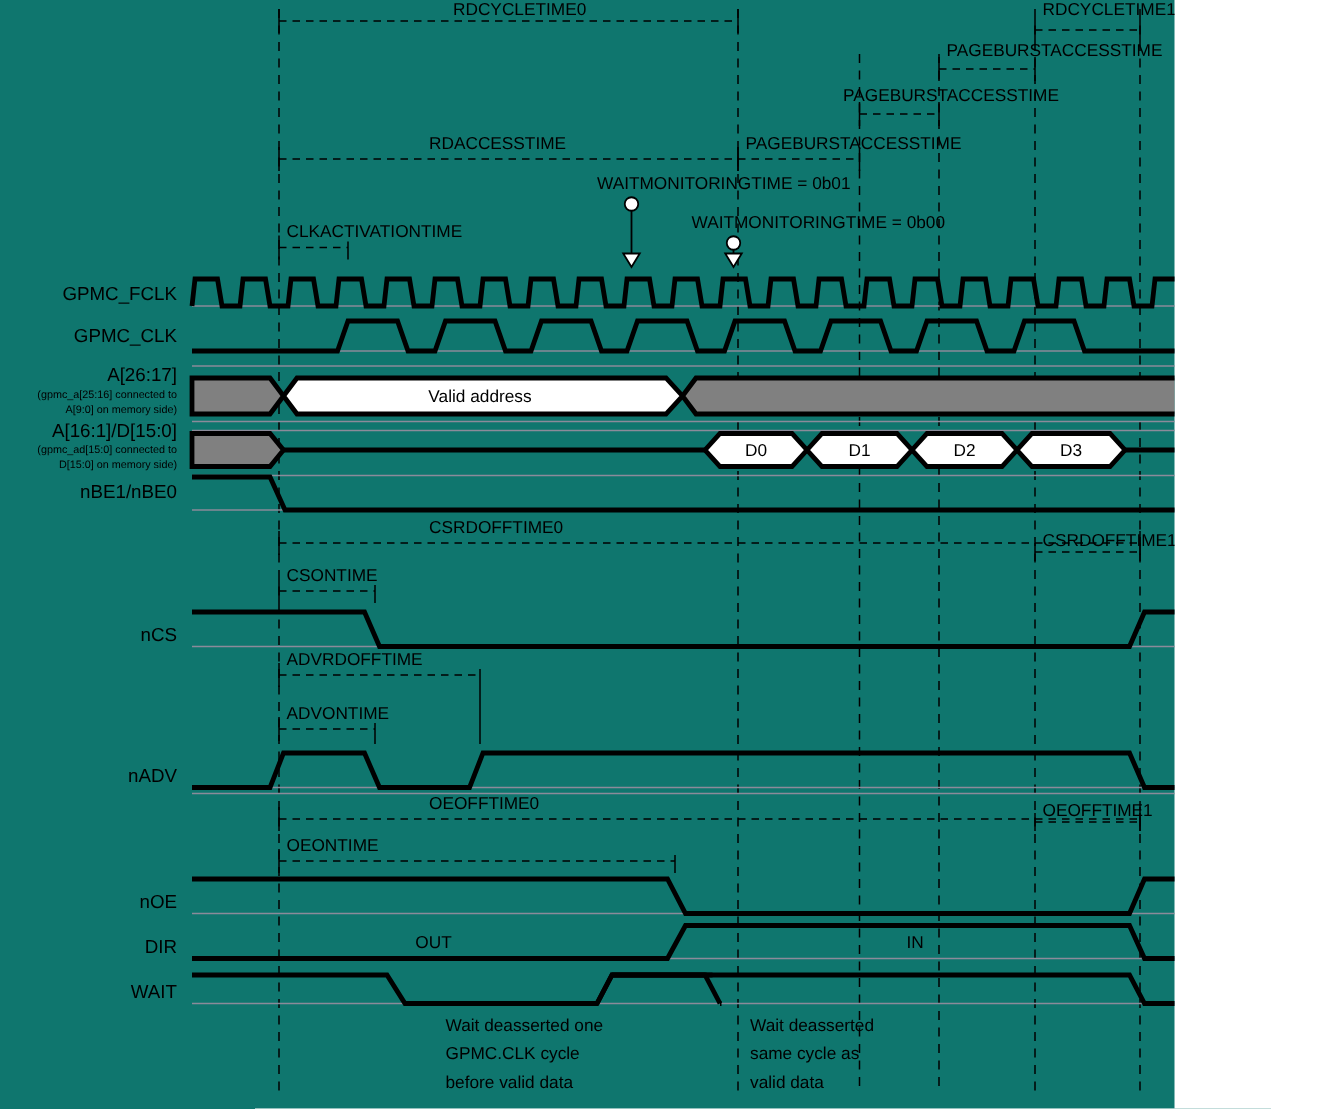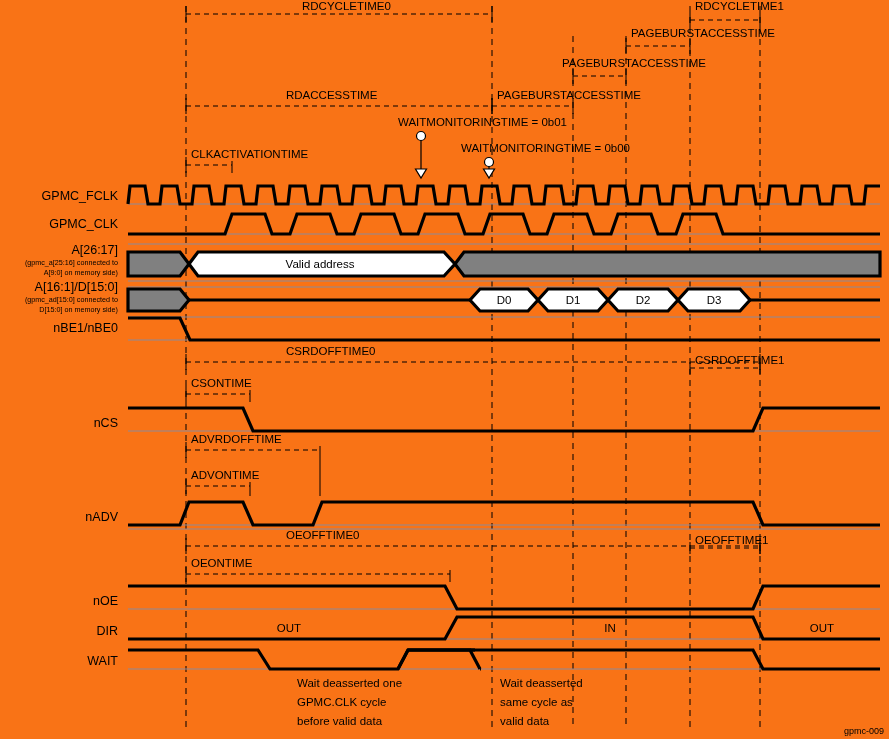--- a/index.html
+++ b/index.html
@@ -1,17 +1,17 @@
 <!DOCTYPE html>
 <html><head>
 <meta charset="utf-8">
 <style>
   html,body{margin:0;padding:0;background:#fff;}
   body{font-family:"Liberation Sans","DejaVu Sans",sans-serif;color:#000;}
-  #root{position:relative;width:889px;height:739px;overflow:hidden;background:#f97316;text-decoration:underline;}
+  #root{position:relative;width:783px;height:739px;overflow:hidden;background:#0f766e;text-decoration:underline;}
   svg{display:block;}
   .siglbl{font-size:12.5px;fill:#000;text-anchor:end;font-family:"Liberation Sans","DejaVu Sans",sans-serif;}
   .subtxt{font-size:7.2px;fill:#000;text-anchor:end;font-family:"Liberation Sans","DejaVu Sans",sans-serif;}
   .tlbl{font-size:11.5px;fill:#000;font-family:"Liberation Sans","DejaVu Sans",sans-serif;}
   .inbus{font-size:11.5px;fill:#000;text-anchor:middle;font-family:"Liberation Sans","DejaVu Sans",sans-serif;}
   .note{font-size:11.5px;fill:#000;font-family:"Liberation Sans","DejaVu Sans",sans-serif;}
   .wm{font-size:9px;fill:#000;text-anchor:end;font-family:"Liberation Sans","DejaVu Sans",sans-serif;}
   .wave{fill:none;stroke:#000;stroke-width:3.2;stroke-linejoin:miter;stroke-linecap:butt;}
   .base{stroke:#8b8b9a;stroke-width:1;fill:none;}
   .dash{stroke:#000;stroke-width:1;fill:none;stroke-dasharray:5,4;}

